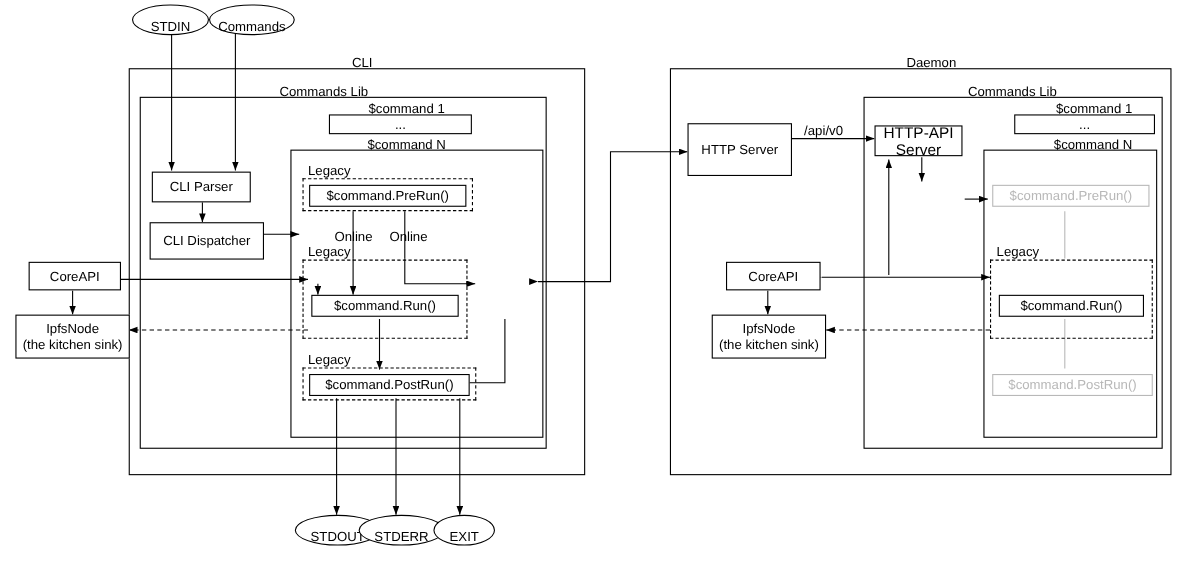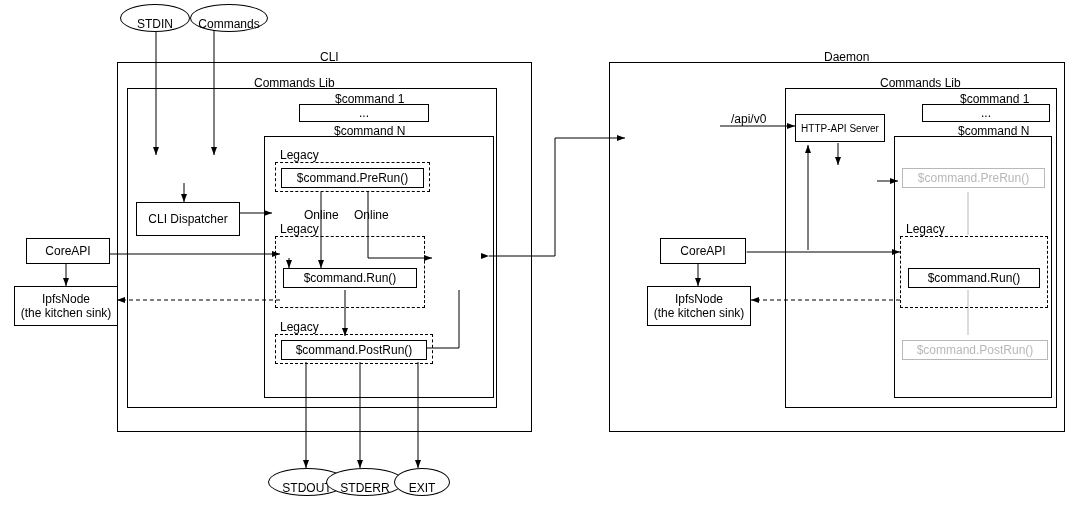--- a/index.html
+++ b/index.html
@@ -94,20 +94,23 @@
   <div class="frame" style="left:127px;top:88px;width:370px;height:320px"></div>
   <div class="lbl" style="left:254px;top:76px">Commands Lib</div>
 
   <div class="lbl" style="left:335px;top:92px">$command 1</div>
   <div class="box" style="left:299px;top:104px;width:130px;height:18px">
       <span>...</span>
     </div>
   <div class="lbl" style="left:334px;top:124px">$command N</div>
   <div class="frame" style="left:264px;top:136px;width:230px;height:262px"></div>
 
+  <div class="box" style="left:138px;top:156px;width:90px;height:28px">
+      <span>CLI Parser</span>
+    </div>
   <div class="box" style="left:136px;top:202px;width:104px;height:34px">
       <span>CLI Dispatcher</span>
     </div>
 
   <div class="lbl" style="left:280px;top:148px">Legacy</div>
   <div class="frame dashed" style="left:275px;top:162px;width:155px;height:30px"></div>
   <div class="box" style="left:281px;top:168px;width:143px;height:20px">
       <span>$command.PreRun()</span>
     </div>
 
@@ -139,26 +142,29 @@
   <div class="oval" style="left:326px;top:468px;width:78px;height:28px">
       <span>STDERR</span>
     </div>
   <div class="oval" style="left:394px;top:468px;width:56px;height:28px">
       <span>EXIT</span>
     </div>
 
   <div class="frame" style="left:609px;top:62px;width:456px;height:370px"></div>
   <div class="lbl" style="left:824px;top:50px">Daemon</div>
 
+  <div class="box" style="left:625px;top:112px;width:95px;height:48px">
+      <span>HTTP Server</span>
+    </div>
   <div class="lbl" style="left:731px;top:112px">/api/v0</div>
 
   <div class="frame" style="left:785px;top:88px;width:272px;height:320px"></div>
   <div class="lbl" style="left:880px;top:76px">Commands Lib</div>
 
-  <div class="box" style="left:795px;top:114px;width:90px;height:28px;font-size:10px">
+  <div class="box" style="left:795px;top:114px;width:80px;height:28px;font-size:14px">
       <span>HTTP-API Server</span>
     </div>
 
 
   <div class="lbl" style="left:960px;top:92px">$command 1</div>
   <div class="box" style="left:922px;top:104px;width:128px;height:18px">
       <span>...</span>
     </div>
   <div class="lbl" style="left:958px;top:124px">$command N</div>
   <div class="frame" style="left:894px;top:136px;width:158px;height:262px"></div>

